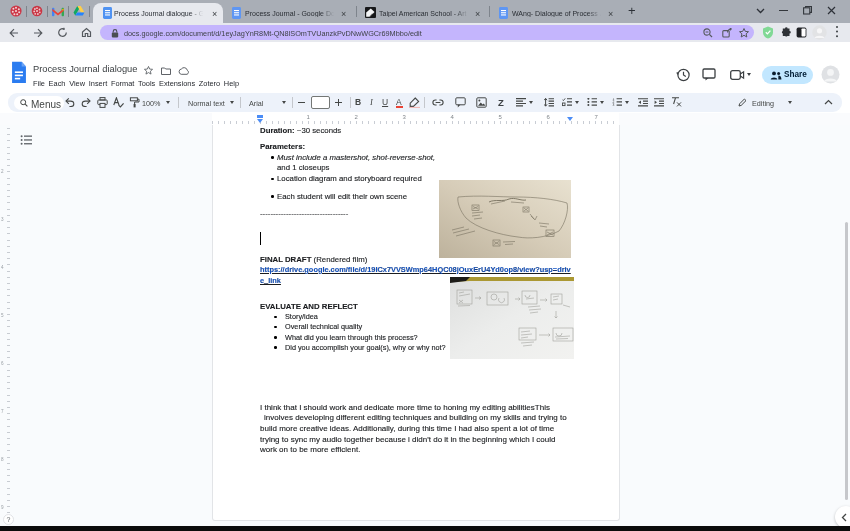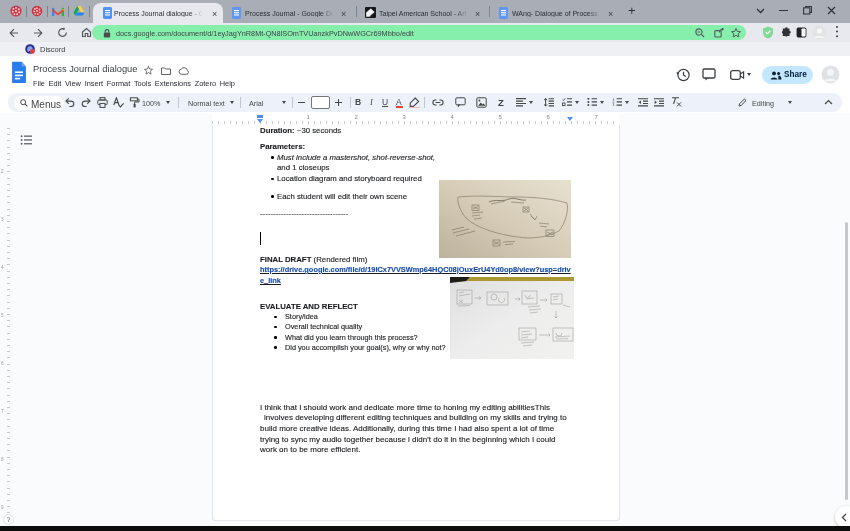--- a/index.html
+++ b/index.html
@@ -13,21 +13,21 @@
 .pinfav { position:absolute; top:5px; width:12px; height:12px; }
 .tabsep { position:absolute; top:6px; width:1px; height:11px; background:#7e848c; }
 .tab { position:absolute; top:3px; height:20px; font-size:7px; color:#292d33; }
 .tab .ttl { position:absolute; left:21px; top:6.5px; white-space:nowrap; overflow:hidden; -webkit-mask-image:linear-gradient(to right,#000 82%,transparent 97%); }
 .tab .tx { position:absolute; top:6px; font-size:9px; color:#3c4043; }
 #activetab { background:#e7e9ee; border-radius:8px 8px 0 0; }
 .winctl { position:absolute; top:4px; font-size:11px; color:#2d3138; }
 
 
 #omnirow { position:absolute; left:0; top:23px; width:850px; height:19px; background:#e7e9ee; }
-#urlpill { position:absolute; left:92px; top:2px; width:654px; height:15px; background:#86efac; border-radius:8px; }
+#urlpill { position:absolute; left:100px; top:2px; width:654px; height:15px; background:#c4b5fd; border-radius:8px; }
 #urltext { position:absolute; left:24px; top:4px; font-size:7.3px; color:#3f4348; letter-spacing:0; }
 
 
 #bkmrow { position:absolute; left:0; top:42px; width:850px; height:14px; background:#eef0f3; }
 
 
 #dheader { position:absolute; left:0; top:56px; width:850px; height:37px; background:#fff;padding-left:41px; }
 #dtitle { position:absolute; left:33px; top:8px; font-size:9.3px; color:#3c4043; }
 #dmenus { position:absolute; left:33px; top:22.5px; font-size:7.4px; color:#1f2228; }
 #dmenus span { margin-right:3.7px;margin-top:8px; }
@@ -224,28 +224,20 @@
 
     <svg class="abs" style="left:812px;top:2px;" width="15" height="15" viewBox="0 0 15 15">
         <circle cx="7.5" cy="7.5" r="7.2" fill="#e2e3e5"></circle>
         <circle cx="7.5" cy="5.8" r="2.6" fill="#f6f6f7"></circle>
         <path d="M2.5 13 C3.5 10 11.5 10 12.5 13" fill="#f6f6f7"></path>
       </svg>
 
     <div class="abs" style="left:836px;top:3px;width:2.4px;height:2.4px;border-radius:50%;background:#3c4043;box-shadow:0 4.6px 0 #3c4043, 0 9.2px 0 #3c4043;"></div>
   </div>
 
-  <div id="bkmrow">
-    <svg class="abs" style="left:25px;top:2px;" width="10" height="10" viewBox="0 0 10 10">
-        <circle cx="5" cy="5" r="4.8" fill="#2a3190"></circle>
-        <path d="M2.3 6.7 C2 4.5 2.6 3.2 3.4 2.7 C4.5 2.2 5.5 2.2 6.6 2.7 C7.4 3.2 8 4.5 7.7 6.7 C7 7.3 6.3 7.6 5.7 7.7 L5.3 7 C4.9 7.1 4.5 7.1 4.1 7 L3.7 7.7 C3.1 7.6 2.9 7.3 2.3 6.7 Z" fill="#8ea0e8"></path>
-        <circle cx="7.4" cy="7.4" r="2.4" fill="#e33e45"></circle>
-      </svg>
-    <div class="abs" style="left:40px;top:3px;font-size:7.5px;color:#3c4043;">Discord</div>
-  </div>
 
   <div id="dheader">
 
     <svg class="abs" style="left:11px;top:5px;" width="16" height="24" viewBox="0 0 15 21">
         <path d="M1 0 L10 0 L14 4.6 L14 21 L1 21 Z" fill="#2b7cf0" transform="scale(1,0.95)"></path>
         <path d="M10 0 L10 4.6 L14 4.6 Z" fill="#6ba3f5" transform="scale(1,0.95)"></path>
         <rect x="3.6" y="9" width="7.6" height="1.5" fill="#fff"></rect>
         <rect x="3.6" y="12" width="7.6" height="1.5" fill="#fff"></rect>
         <rect x="3.6" y="15" width="5" height="1.5" fill="#fff"></rect>
       </svg>
@@ -255,21 +247,21 @@
         <path d="M5 0.5 L6.3 3.4 L9.5 3.7 L7.1 5.8 L7.8 9 L5 7.3 L2.2 9 L2.9 5.8 L0.5 3.7 L3.7 3.4 Z" fill="none" stroke="#5f6368" stroke-width="1"></path>
       </svg>
     <svg class="abs" style="left:161px;top:11px;" width="10" height="8" viewBox="0 0 10 8">
         <path d="M0.5 1 L3.7 1 L4.7 2 L9.5 2 L9.5 7.5 L0.5 7.5 Z" fill="none" stroke="#5f6368" stroke-width="1"></path>
         <path d="M4 3.6 L7 3.6 M5.5 2.4 L5.5 5" stroke="#5f6368" stroke-width="0.9" opacity="0"></path>
         <path d="M6.5 3.4 L6.5 5.8 M5.3 4.6 L7.7 4.6" stroke="#5f6368" stroke-width="0"></path>
       </svg>
     <svg class="abs" style="left:178px;top:11px;" width="12" height="8" viewBox="0 0 12 8">
         <path d="M3.2 7.3 A2.7 2.7 0 0 1 3.4 2 A3.3 3.3 0 0 1 9.3 3.3 A2.2 2.2 0 0 1 9 7.3 Z" fill="none" stroke="#5f6368" stroke-width="1"></path>
       </svg>
-    <div id="dmenus"><span>File</span><span>Edit</span><span>View</span><span>Insert</span><span>Format</span><span>Tools</span><span>Extensions</span><span>Zotero</span><span>Help</span></div>
+    <div id="dmenus"><span>File</span><span>Each</span><span>View</span><span>Insert</span><span>Format</span><span>Tools</span><span>Extensions</span><span>Zotero</span><span>Help</span></div>
 
     <svg class="abs" style="left:676px;top:12px;" width="14" height="14" viewBox="0 0 14 14">
         <circle cx="7.5" cy="7" r="5.6" fill="none" stroke="#3c4043" stroke-width="1.2"></circle>
         <path d="M7.5 3.8 L7.5 7 L9.8 8.6" fill="none" stroke="#3c4043" stroke-width="1.2"></path>
         <path d="M1.9 4.2 L1.6 7.4 L-0.5 5" fill="#3c4043" transform="translate(0.6,-0.2)"></path>
       </svg>
     <svg class="abs" style="left:702px;top:12px;" width="14" height="13" viewBox="0 0 14 13">
         <rect x="1" y="1" width="12" height="9" rx="1.2" fill="none" stroke="#3c4043" stroke-width="1.3"></rect>
         <path d="M3.5 10 L3.5 12.6 L6.5 10" fill="#3c4043"></path>
       </svg>

